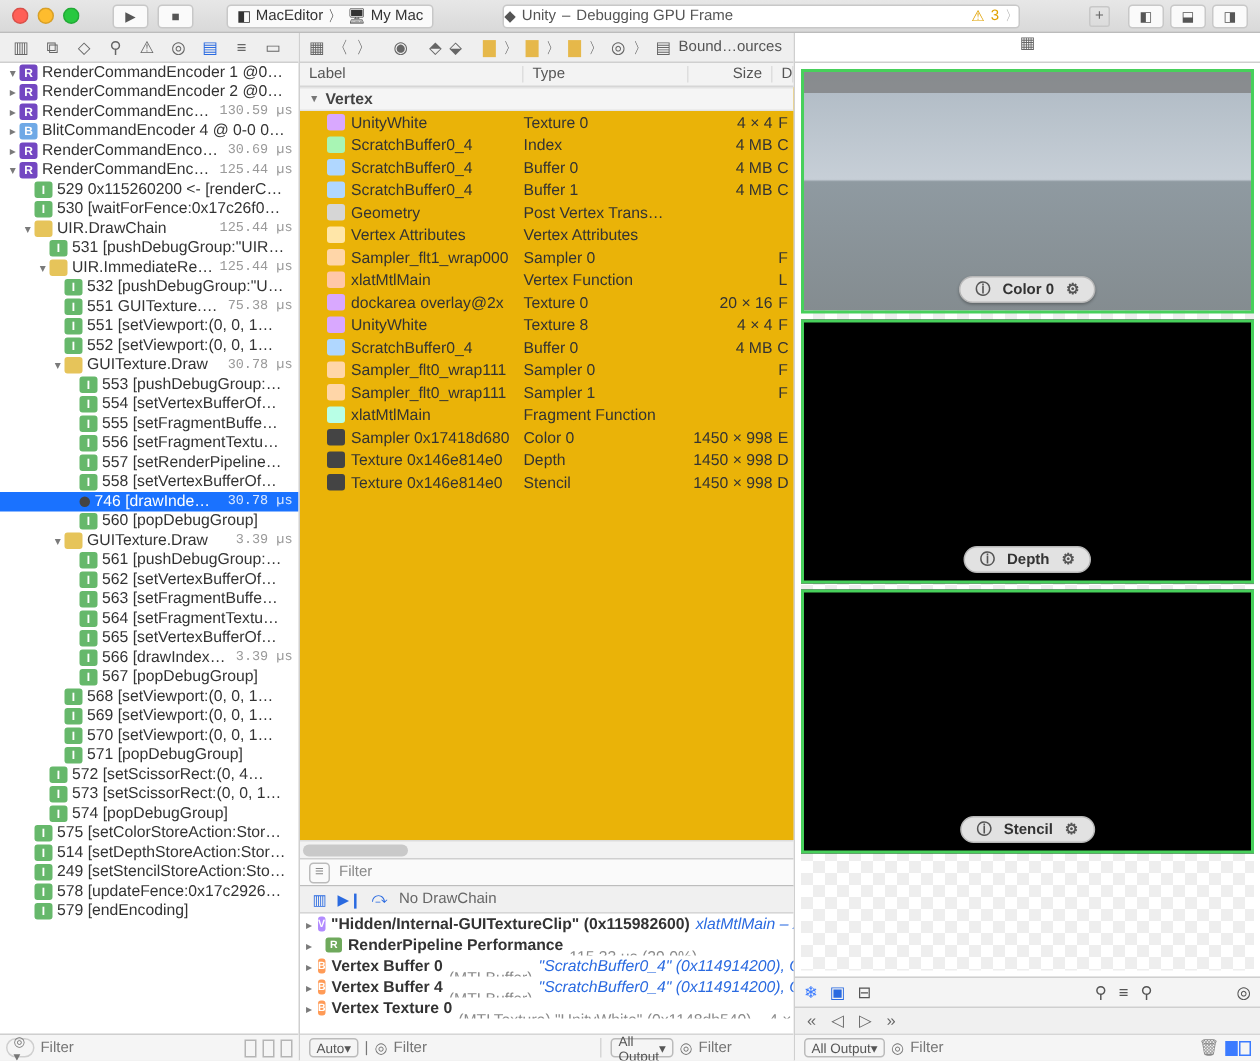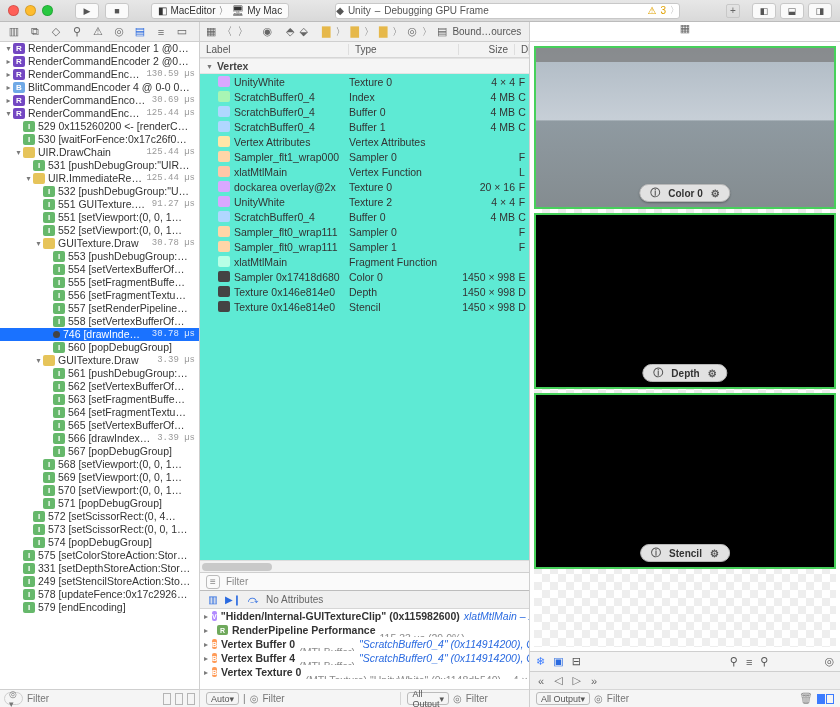--- a/index.html
+++ b/index.html
@@ -45,21 +45,21 @@
 .nav-foot{height:18px;border-top:1px solid #cfcfcf;display:flex;align-items:center;padding:0 4px;gap:4px;background:#f5f5f5;}
 .nav-foot .pill{border:1px solid #cfcfcf;border-radius:8px;padding:0 4px;font-size:9px;color:#777;display:flex;align-items:center;height:13px;}
 .nav-foot input{flex:1;border:none;background:transparent;font-size:10px;outline:none;}
 .nav-foot .sq{width:12px;height:12px;border:1px solid #b5b5b5;}
 
 
 .center{flex:1;display:flex;flex-direction:column;min-width:0;border-right:1px solid #cfcfcf;}
 .colhdr{height:16px;background:#f3f3f3;border-bottom:1px solid #d6d6d6;display:flex;align-items:center;font-size:10px;color:#555;}
 .colhdr .c{padding:0 6px;border-right:1px solid #dedede;}
 .c-label{flex:1}.c-type{width:110px}.c-size{width:56px;text-align:right}.c-d{width:14px;text-align:center}
-.table{flex:1;overflow:hidden;background:#5eead4;font-size:10.5px;}
+.table{flex:1;overflow:hidden;background:#eab308;font-size:10.5px;}
 .grp{height:16px;background:#f5f5f5;border-top:1px solid #e3e3e3;border-bottom:1px solid #e3e3e3;display:flex;align-items:center;padding-left:6px;font-weight:600;color:#444;font-size:10.5px;}
 .grp::before{content:"▼";font-size:7px;margin-right:4px;color:#777;}
 .trow{height:15px;display:flex;align-items:center;}
 .trow .ic{width:12px;height:11px;border-radius:2px;margin:0 4px 0 18px;flex-shrink:0;}
 .trow .name{flex:1;overflow:hidden;text-overflow:ellipsis;}
 .trow .type{width:110px;color:#333;}
 .trow .size{width:56px;text-align:right;color:#333;}
 .trow .d{width:14px;text-align:center;color:#333;}
 .ic.T{background:#d9a8ff}.ic.I{background:#a8f5b4}.ic.B{background:#b0d7ff}.ic.G{background:#d6d6d6}.ic.V{background:#ffe6a8}.ic.S{background:#ffd6a8}.ic.F{background:#ffc7a8}.ic.P{background:#b8ffe6}
 .ic.Timg{background:#444}
@@ -232,21 +232,21 @@
         <div class="row" style="padding-left: 34px;">
           <span class="disclosure"></span>
           <span class="badge I">I</span>
           <span class="name">532 [pushDebugGroup:"U…</span>
           <span class="meta"></span>
         </div>
         <div class="row" style="padding-left: 34px;">
           <span class="disclosure"></span>
           <span class="badge I">I</span>
           <span class="name">551 GUITexture.Draw</span>
-          <span class="meta">91.27 µs</span>
+          <span class="meta">75.38 µs</span>
         </div>
         <div class="row" style="padding-left: 34px;">
           <span class="disclosure"></span>
           <span class="badge I">I</span>
           <span class="name">551 [setViewport:(0, 0, 1…</span>
           <span class="meta"></span>
         </div>
         <div class="row" style="padding-left: 34px;">
           <span class="disclosure"></span>
           <span class="badge I">I</span>
@@ -399,21 +399,21 @@
         </div>
         <div class="row" style="padding-left: 14px;">
           <span class="disclosure"></span>
           <span class="badge I">I</span>
           <span class="name">575 [setColorStoreAction:Store…</span>
           <span class="meta"></span>
         </div>
         <div class="row" style="padding-left: 14px;">
           <span class="disclosure"></span>
           <span class="badge I">I</span>
-          <span class="name">331 [setDepthStoreAction:Store…</span>
+          <span class="name">514 [setDepthStoreAction:Store…</span>
           <span class="meta"></span>
         </div>
         <div class="row" style="padding-left: 14px;">
           <span class="disclosure"></span>
           <span class="badge I">I</span>
           <span class="name">249 [setStencilStoreAction:Stor…</span>
           <span class="meta"></span>
         </div>
         <div class="row" style="padding-left: 14px;">
           <span class="disclosure"></span>
@@ -496,20 +496,27 @@
           <span class="d">C</span>
         </div>
         <div class="trow">
           <span class="ic B"></span>
           <span class="name">ScratchBuffer0_4</span>
           <span class="type">Buffer 1</span>
           <span class="size">4 MB</span>
           <span class="d">C</span>
         </div>
         <div class="trow">
+          <span class="ic G"></span>
+          <span class="name">Geometry</span>
+          <span class="type">Post Vertex Trans…</span>
+          <span class="size"></span>
+          <span class="d"></span>
+        </div>
+        <div class="trow">
           <span class="ic V"></span>
           <span class="name">Vertex Attributes</span>
           <span class="type">Vertex Attributes</span>
           <span class="size"></span>
           <span class="d"></span>
         </div>
         <div class="trow">
           <span class="ic S"></span>
           <span class="name">Sampler_flt1_wrap000</span>
           <span class="type">Sampler 0</span>
@@ -526,21 +533,21 @@
         <div class="trow">
           <span class="ic T"></span>
           <span class="name">dockarea overlay@2x</span>
           <span class="type">Texture 0</span>
           <span class="size">20 × 16</span>
           <span class="d">F</span>
         </div>
         <div class="trow">
           <span class="ic T"></span>
           <span class="name">UnityWhite</span>
-          <span class="type">Texture 2</span>
+          <span class="type">Texture 8</span>
           <span class="size">4 × 4</span>
           <span class="d">F</span>
         </div>
         <div class="trow">
           <span class="ic B"></span>
           <span class="name">ScratchBuffer0_4</span>
           <span class="type">Buffer 0</span>
           <span class="size">4 MB</span>
           <span class="d">C</span>
         </div>
@@ -594,21 +601,21 @@
     <div class="filterbar">
       <div class="box">≡</div>
       <span style="flex:1">Filter</span>
     </div>
 
     <div class="debug">
       <div class="debug-toolbar">
         <div class="ic">▥</div>
         <div class="ic" style="color:#2a6ae0">▶❙</div>
         <div class="ic">⤼</div>
-        <span>No Attributes</span>
+        <span>No DrawChain</span>
       </div>
       <div class="vars" id="vars">
           <div class="vrow">
             <span class="disclosure">▸</span>
             <span class="chip V">V</span>
             <span><b>"Hidden/Internal-GUITextureClip" (0x115982600)</b></span>
             <span class="link"> xlatMtlMain – xlatMtlMain</span>
           </div>
           <div class="vrow">
             <span class="disclosure">▸</span>

